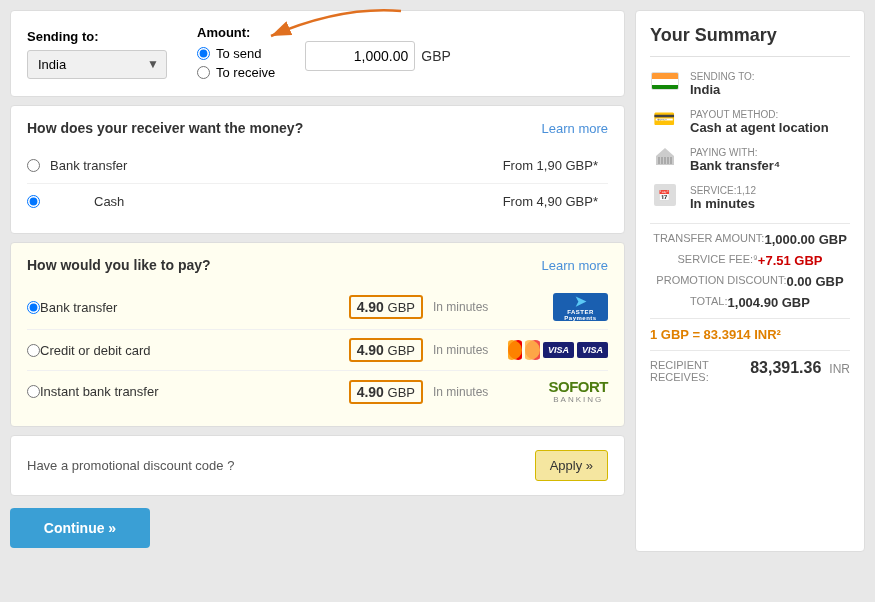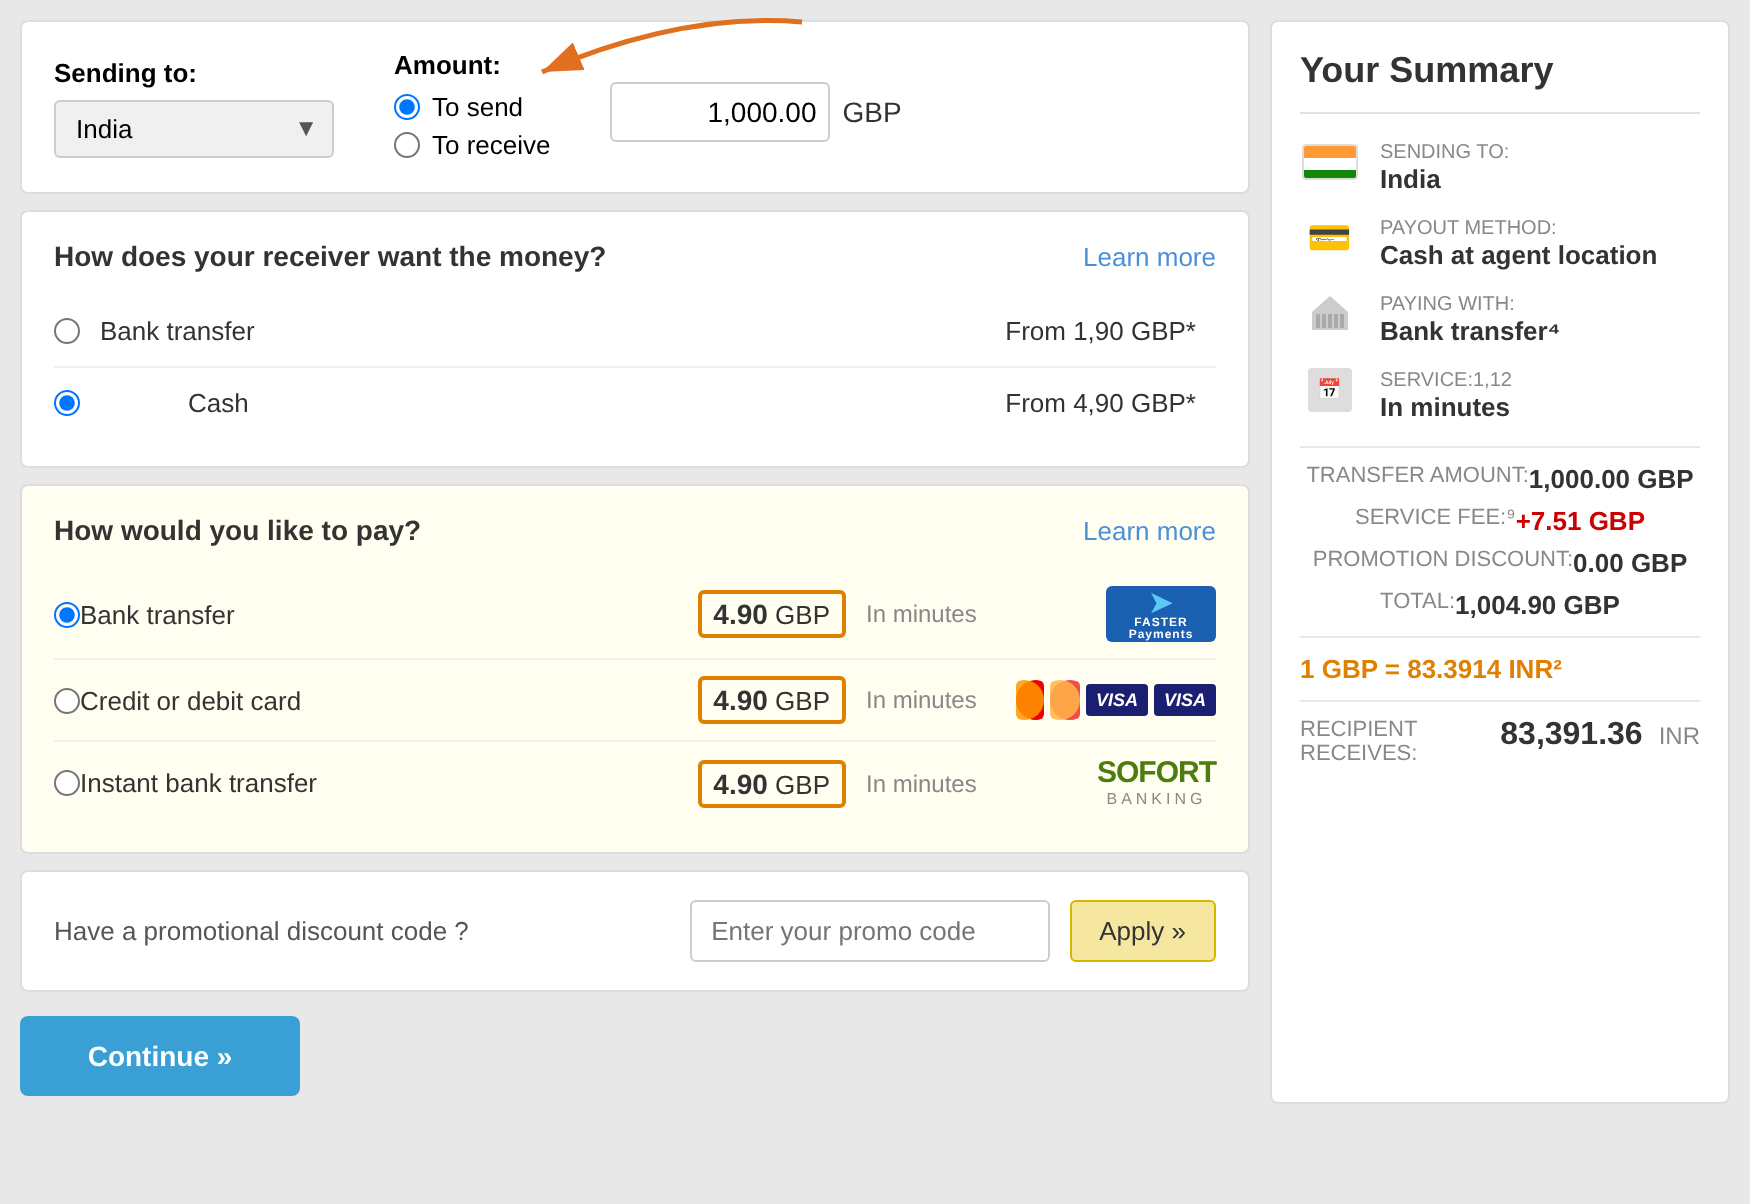--- a/index.html
+++ b/index.html
@@ -505,21 +505,20 @@
           <div class="sofort-banking">
             <span style="font-size:15px;font-weight:bold;color:#4d7c0f;letter-spacing:-0.5px;">SOFORT</span>
             <span style="font-size:8px;color:#888;letter-spacing:2px;">BANKING</span>
           </div>
         </div>
       </div>
     </div>
 
     <div class="promo-section">
       <span class="promo-label">Have a promotional discount code ?</span>
-      <input type="text" class="promo-input" placeholder="Enter your promo code" style="">
       <button class="apply-btn">Apply »</button>
     </div>
 
     <div style="padding: 4px 0;">
       <button class="continue-btn">Continue »</button>
     </div>
 
   </div>
 
   <div class="right-panel">

